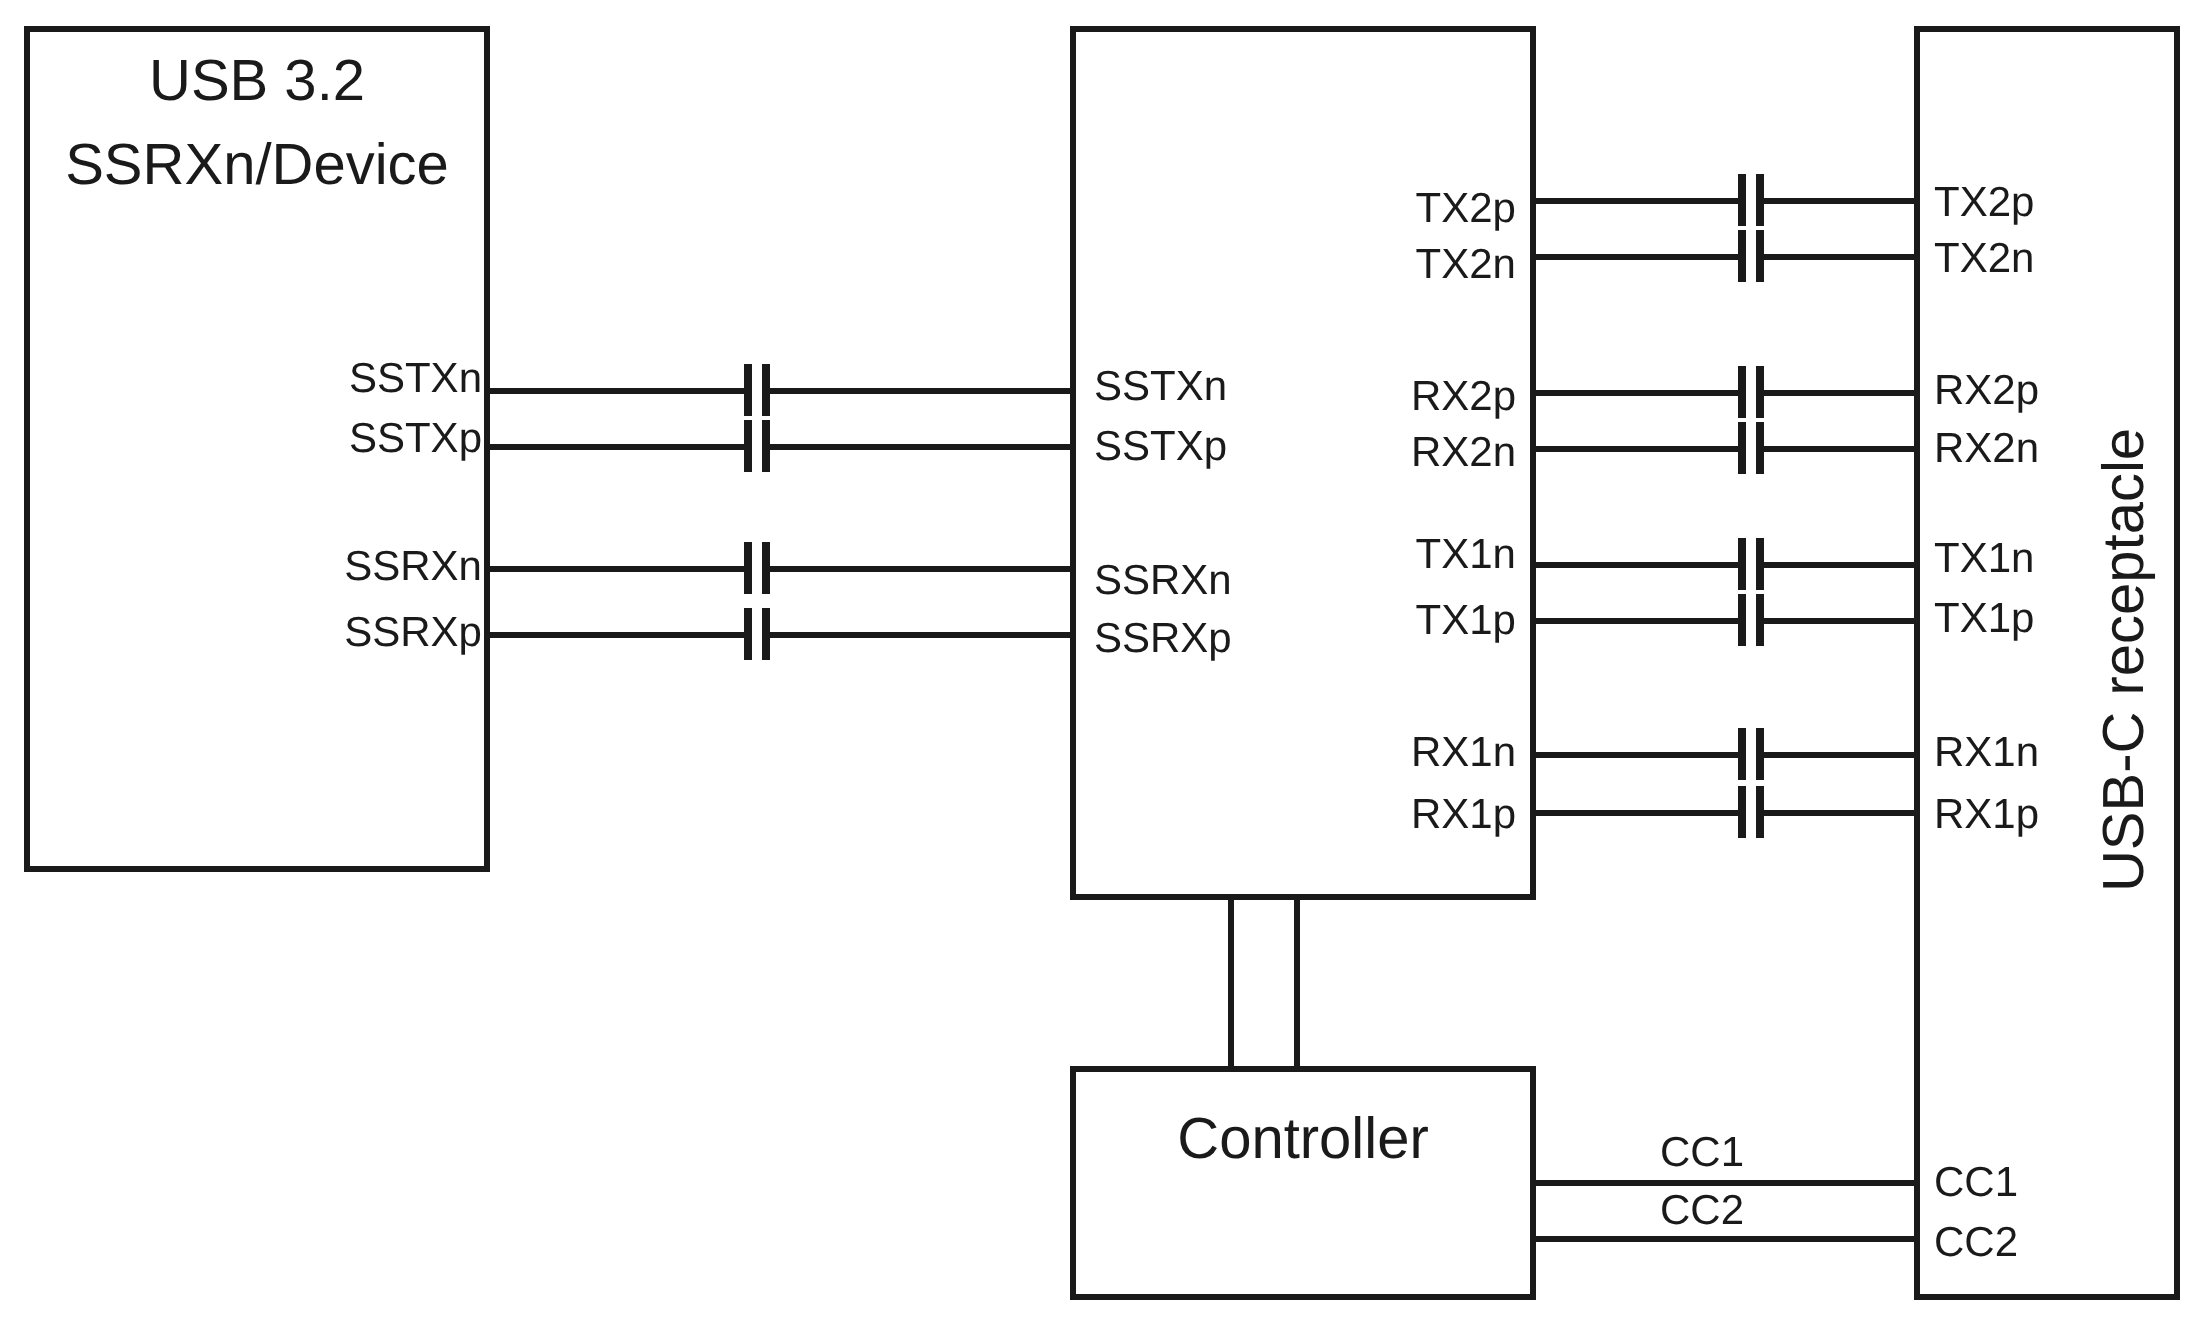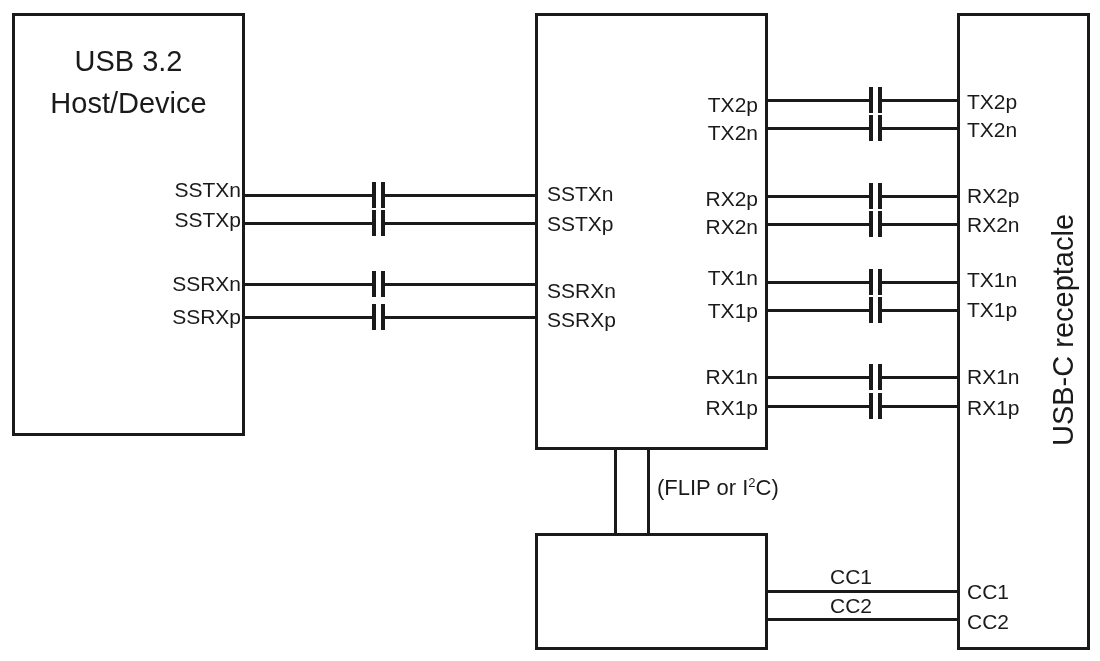--- a/index.html
+++ b/index.html
@@ -6,21 +6,21 @@
   .diagram{
     position:relative;width:1100px;height:661px;background:#ffffff;
     font-family:"Liberation Sans",sans-serif;color:#1a1a1a;overflow:hidden;
   }
   .box{position:absolute;border:3px solid #1a1a1a;box-sizing:border-box;background:#ffffff;}
   .box-host{left:12px;top:13px;width:233px;height:423px;}
   .box-redriver{left:535px;top:13px;width:233px;height:437px;}
   .box-controller{left:535px;top:533px;width:233px;height:117px;}
   .box-receptacle{left:957px;top:13px;width:133px;height:637px;}
   .title{position:absolute;font-size:29px;line-height:42px;text-align:center;white-space:nowrap;}
-  .title-host{left:12px;top:40px;width:233px;}
+  .title-host{left:12px;top:20px;width:233px;}
   .title-redriver{left:535px;top:26px;width:233px;transform:translateY(-50%);line-height:29px;}
   .title-controller{left:535px;top:547px;width:233px;line-height:46px;}
   .title-receptacle{
     position:absolute;left:1063px;top:330px;font-size:29px;white-space:nowrap;
     transform:translate(-50%,-50%) rotate(-90deg);
   }
   .wire{position:absolute;height:3px;background:#1a1a1a;}
   .vline{position:absolute;width:3px;background:#1a1a1a;}
   .cap-bar{position:absolute;width:4px;height:26px;background:#1a1a1a;}
   .pin{position:absolute;font-size:21px;white-space:nowrap;transform:translateY(-50%);}
@@ -34,23 +34,24 @@
 
 <div class="diagram">
 
   <div class="box box-host"></div>
   <div class="box box-redriver"></div>
   <div class="box box-controller"></div>
   <div class="box box-receptacle"></div>
 
   <div class="title title-host">
     <div>USB 3.2</div>
-    <div>Host/Device</div>
+    <div>SSRXn/Device</div>
   </div>
   <div class="title title-controller">
+    <div>Controller</div>
   </div>
   <div class="title-receptacle">USB-C receptacle</div>
 
   <div class="wire" style="left:244px;top:194px;width:128px;"></div>
   <div class="wire" style="left:385px;top:194px;width:151px;"></div>
   <div class="cap-bar" style="left:372px;top:182px;"></div>
   <div class="cap-bar" style="left:381px;top:182px;"></div>
 
   <div class="wire" style="left:244px;top:222px;width:128px;"></div>
   <div class="wire" style="left:385px;top:222px;width:151px;"></div>
@@ -139,17 +140,14 @@
   <div class="pin" style="left:967px;top:280px;">TX1n</div>
   <div class="pin" style="left:967px;top:310px;">TX1p</div>
   <div class="pin" style="left:967px;top:377px;">RX1n</div>
   <div class="pin" style="left:967px;top:408px;">RX1p</div>
   <div class="pin" style="left:967px;top:592px;">CC1</div>
   <div class="pin" style="left:967px;top:622px;">CC2</div>
 
   <div class="wire-label" style="left:791px;top:577px;">CC1</div>
   <div class="wire-label" style="left:791px;top:606px;">CC2</div>
 
-  <div class="flip-note" style="left:657px;top:488px;">
-    <span>(FLIP or I</span><sup>2</sup><span>C)</span>
-  </div>
 
 </div>
 
 </body></html>

